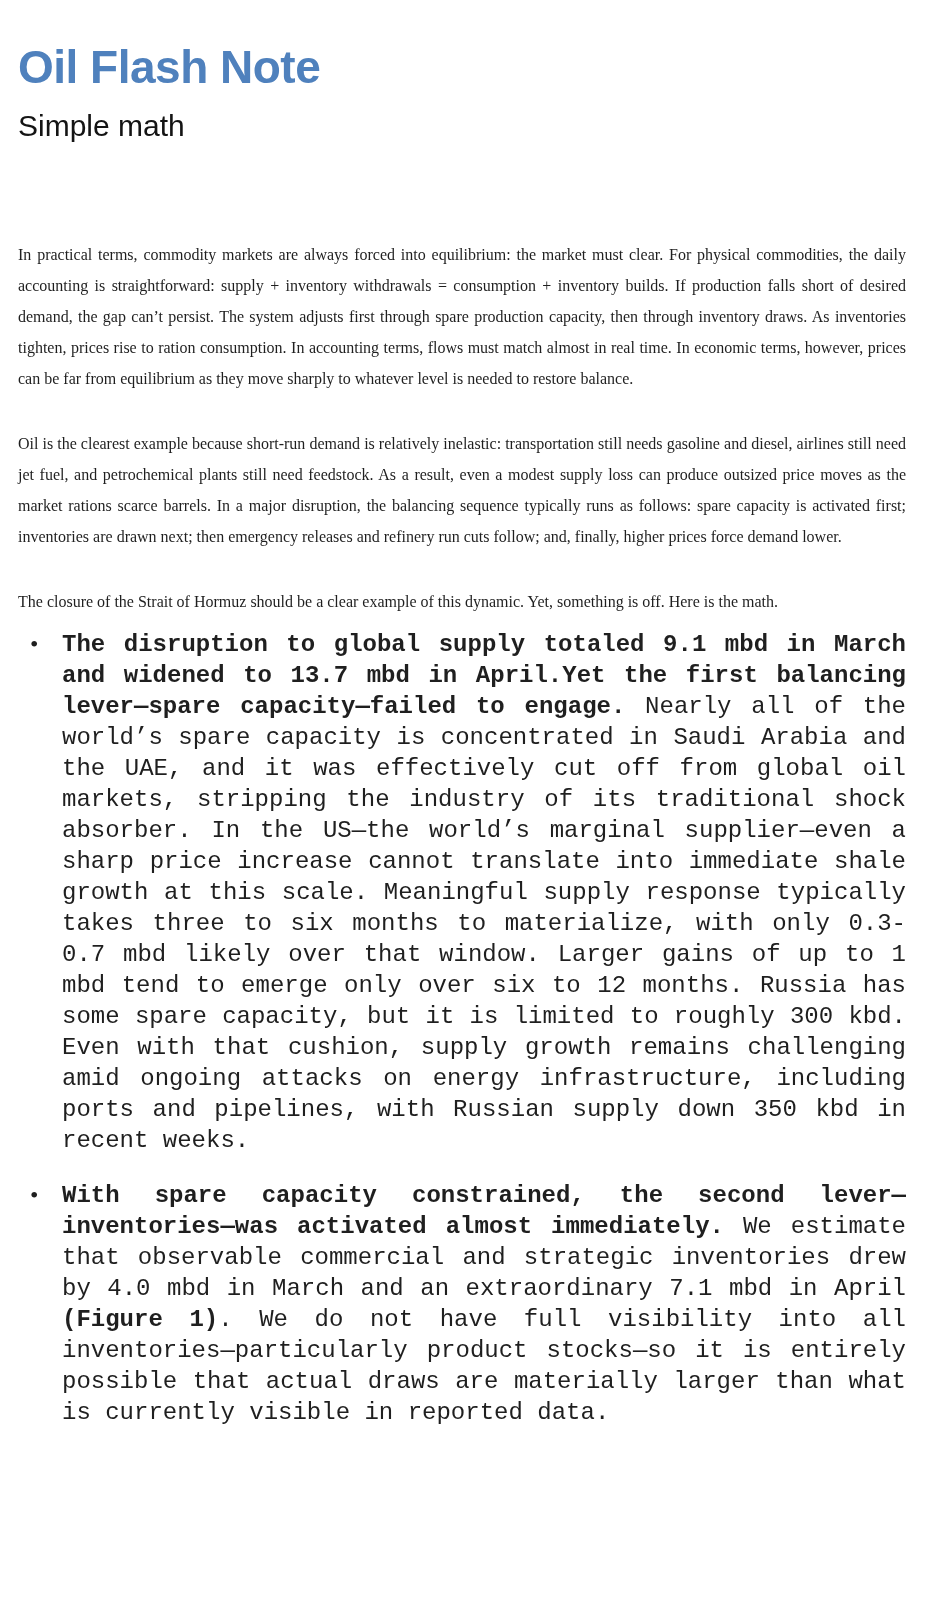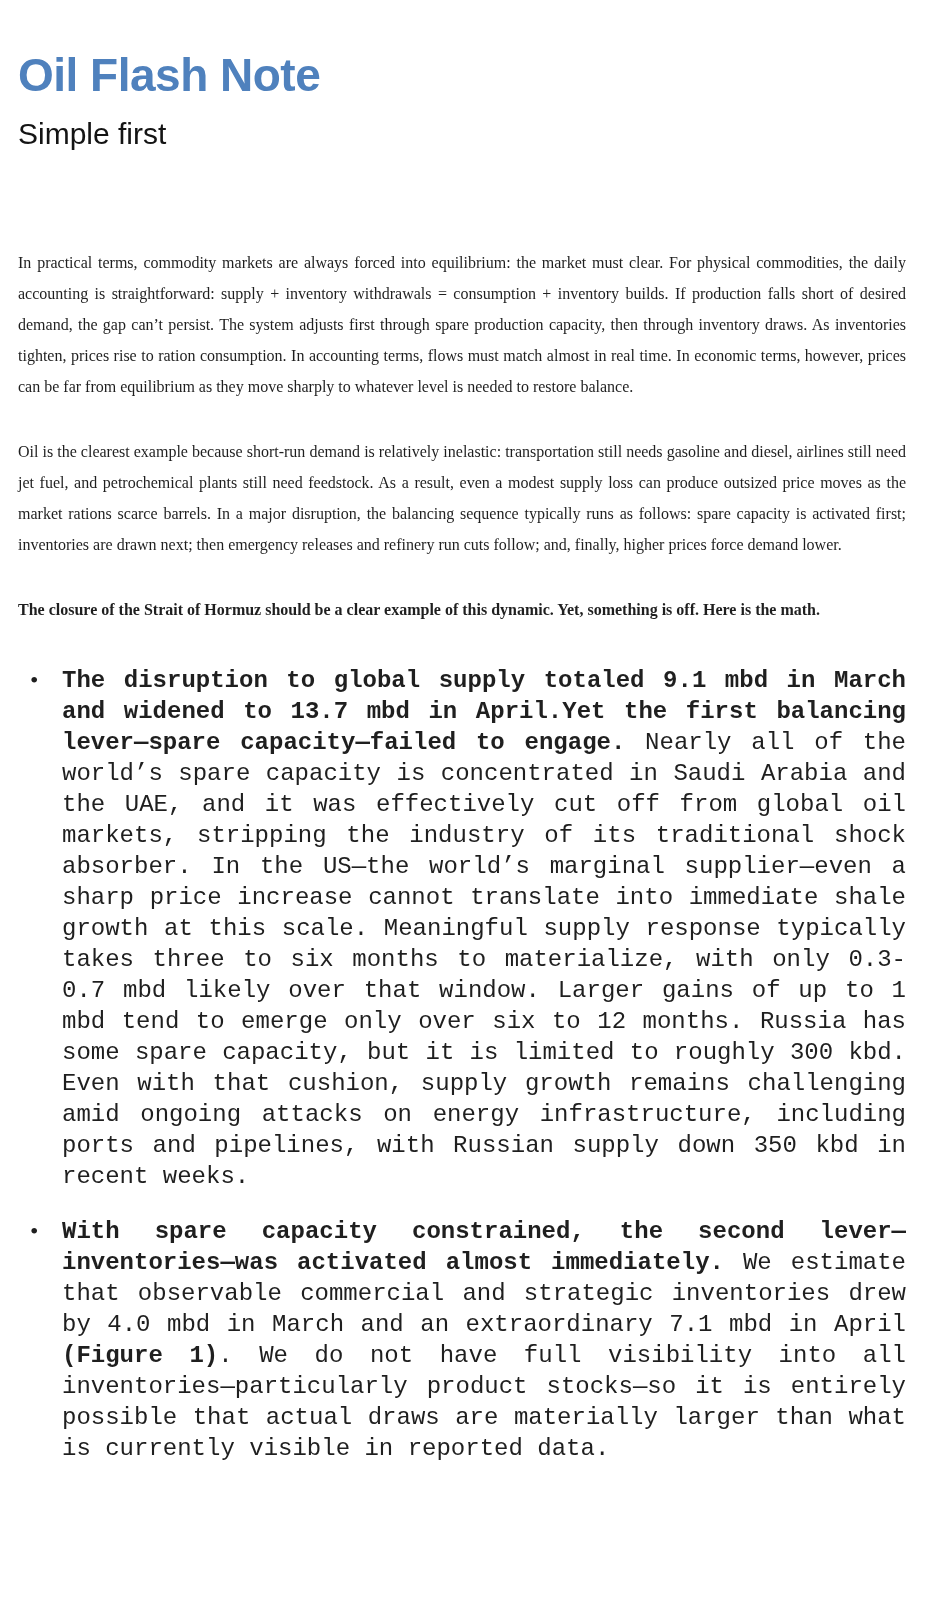--- a/index.html
+++ b/index.html
@@ -12,41 +12,41 @@
     padding: 34px 30px 40px 18px;
     color: #1f1f1f;
   }
   .doc-title {
     font-family: "Liberation Sans", sans-serif;
     font-weight: bold;
     font-size: 46px;
     line-height: 1.1;
     letter-spacing: -0.5px;
     color: #4f81bd;
-    margin: 16px 0 16px 0;
+    margin: 8px 0 16px 0;
   }
   .doc-subtitle {
     font-family: "Liberation Sans", sans-serif;
     font-weight: normal;
     font-size: 30px;
     line-height: 1.15;
     color: #141414;
     margin: 0 0 96px 0;
   }
   .body-para {
     font-family: "Liberation Serif", serif;
     font-size: 16px;
     line-height: 31px;
     text-align: justify;
     text-justify: inter-word;
     margin: 0 0 34px 0;
   }
   .body-para.bold-para {
-    font-weight: bold;
-    margin-bottom: 40px;
+    font-weight: normal;
+    margin-bottom: 12px;
   }
   .bullet-list {
     list-style: none;
     margin: 0;
     padding: 0;
   }
   .bullet-item {
     display: flex;
     align-items: flex-start;
     margin: 0 0 24px 0;
@@ -70,21 +70,21 @@
   }
   .bullet-text b { font-weight: bold; }
 </style>
 </head>
 <body>
 
 <div class="page">
 
   <h1 class="doc-title">Oil Flash Note</h1>
 
-  <div class="doc-subtitle">Simple first</div>
+  <div class="doc-subtitle">Simple math</div>
 
   <p class="body-para">In practical terms, commodity markets are always forced into equilibrium: the market must clear. For physical commodities, the daily accounting is straightforward: supply + inventory withdrawals = consumption + inventory builds. If production falls short of desired demand, the gap can’t persist. The system adjusts first through spare production capacity, then through inventory draws. As inventories tighten, prices rise to ration consumption. In accounting terms, flows must match almost in real time. In economic terms, however, prices can be far from equilibrium as they move sharply to whatever level is needed to restore balance.</p>
 
   <p class="body-para">Oil is the clearest example because short-run demand is relatively inelastic: transportation still needs gasoline and diesel, airlines still need jet fuel, and petrochemical plants still need feedstock. As a result, even a modest supply loss can produce outsized price moves as the market rations scarce barrels. In a major disruption, the balancing sequence typically runs as follows: spare capacity is activated first; inventories are drawn next; then emergency releases and refinery run cuts follow; and, finally, higher prices force demand lower.</p>
 
   <p class="body-para bold-para">The closure of the Strait of Hormuz should be a clear example of this dynamic. Yet, something is off. Here is the math.</p>
 
   <ul class="bullet-list">
 
     <li class="bullet-item">

